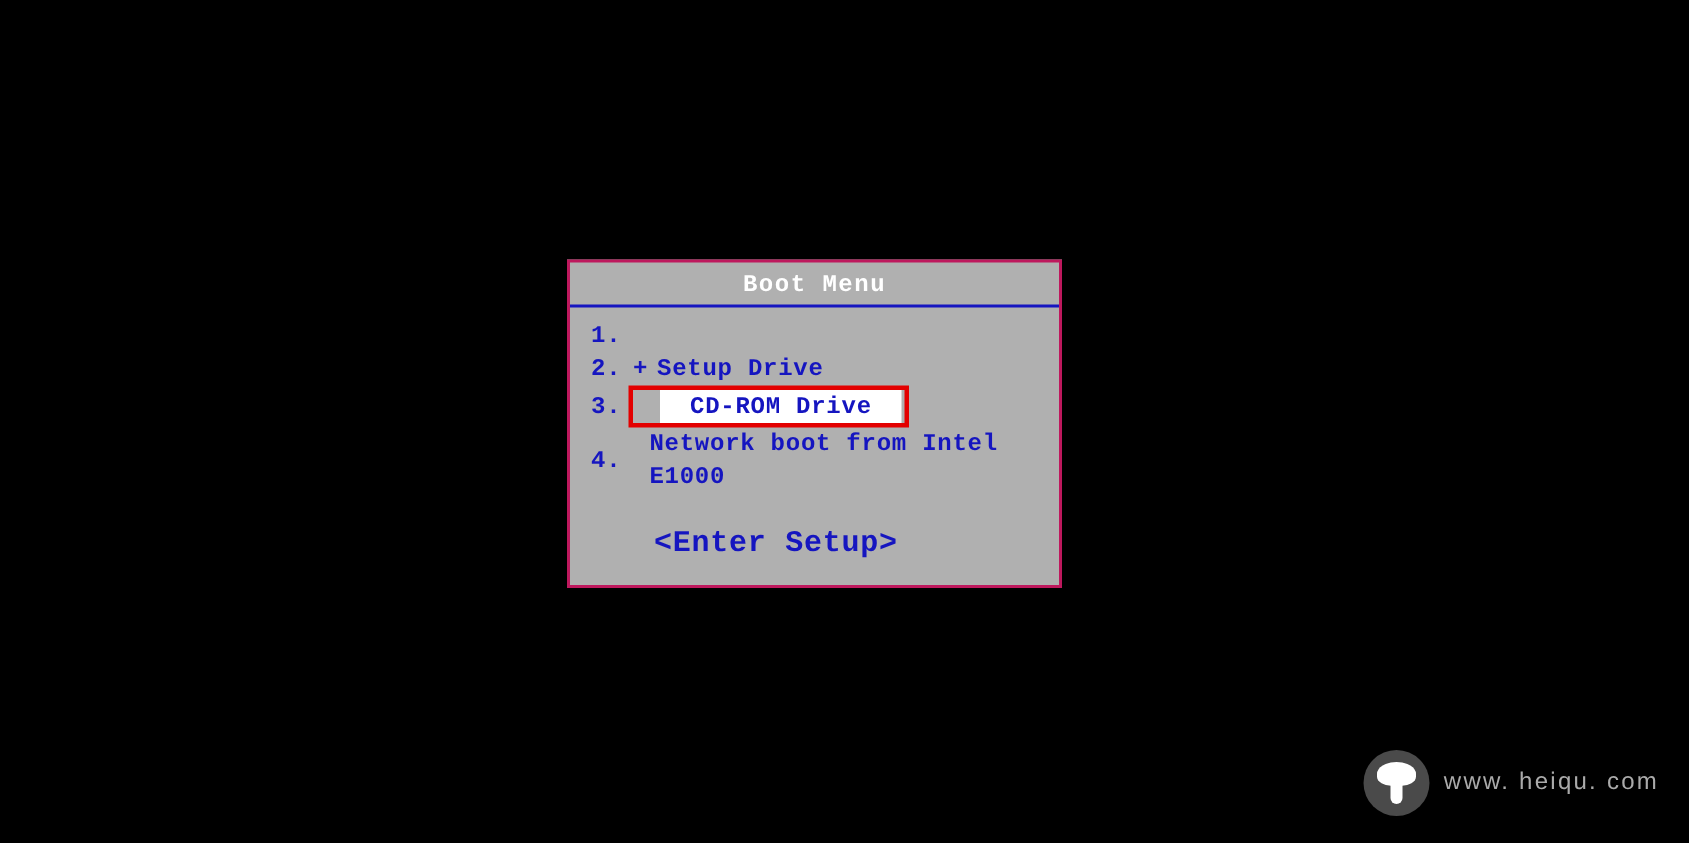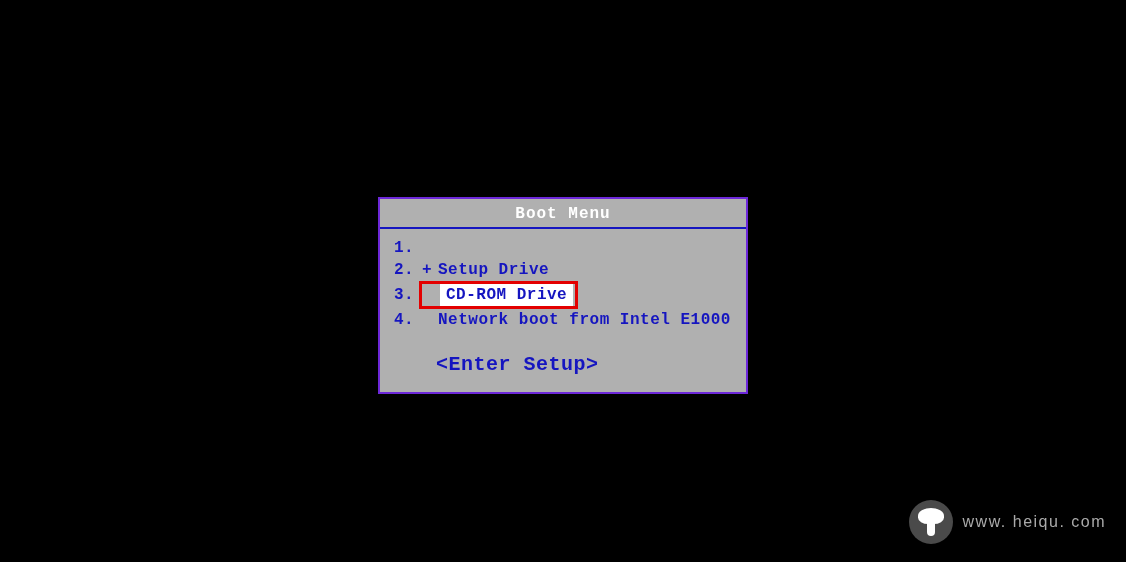--- a/index.html
+++ b/index.html
@@ -8,24 +8,23 @@
       height: 562px;
       background: #000;
       position: relative;
       font-family: 'Courier New', monospace;
       overflow: hidden;
     }
     .boot-menu {
       position: absolute;
       left: 378px;
       top: 173px;
-      width: 370px;
+      width: 330px;
       background: #b0b0b0;
-      border: 2px solid #6d28d9;
-      margin-top: 24px;
+      border: 2px solid #be185d;
     }
     .boot-menu-title {
       text-align: center;
       color: #fff;
       font-weight: bold;
       font-size: 16px;
       padding: 6px 0 4px 0;
       border-bottom: 2px solid #1515c0;
       letter-spacing: 1px;
     }
@@ -48,21 +47,21 @@
     .boot-plus {
       width: 16px;
       display: inline-block;
     }
     .boot-label {
       display: inline-block;
     }
     .selected-wrap {
       background: #fff;
       color: #1515c0;
-      padding: 0 6px;
+      padding: 0 20px;
       font-weight: bold;
     }
     .red-highlight {
       border: 3px solid #e30000;
       padding: 0 2px;
       display: inline-flex;
       align-items: center;
       margin-left: -3px;
     }
     .enter-setup {

